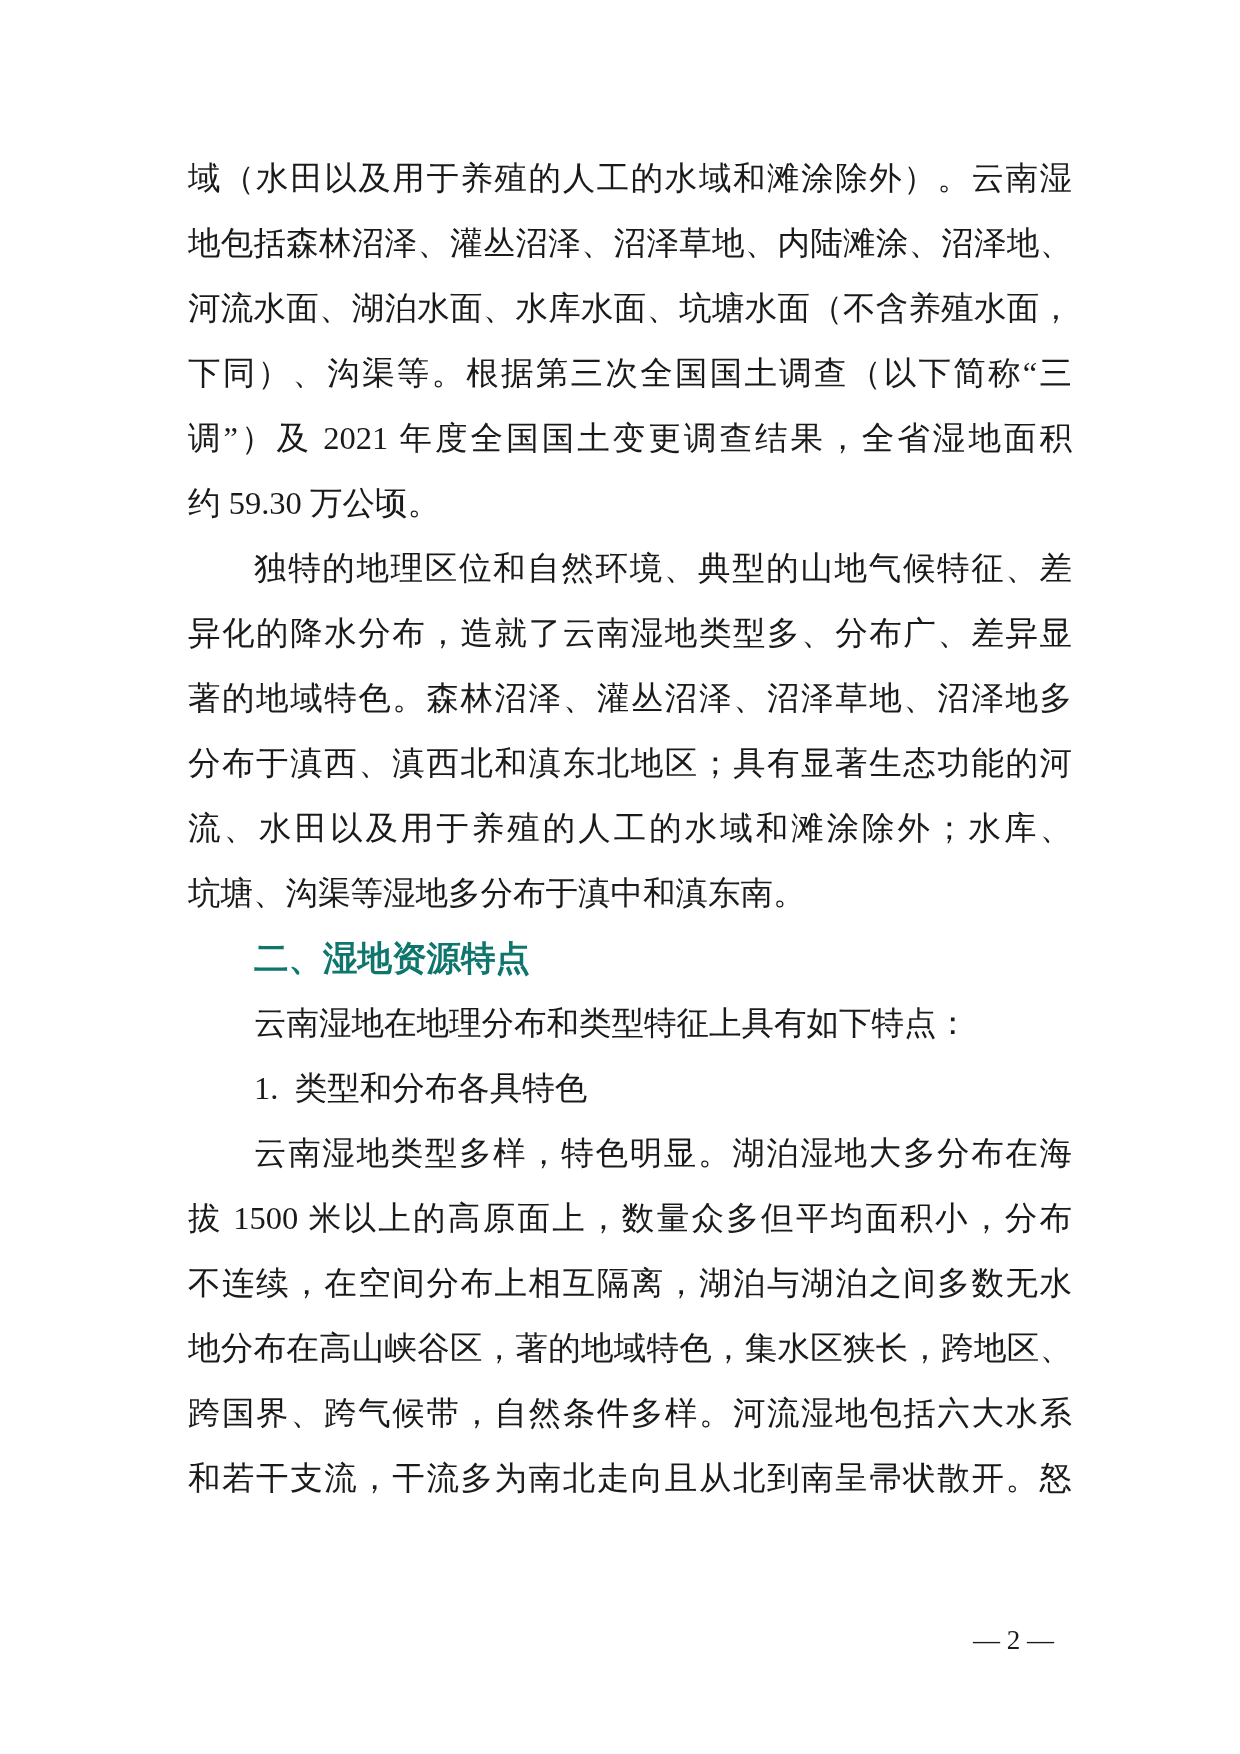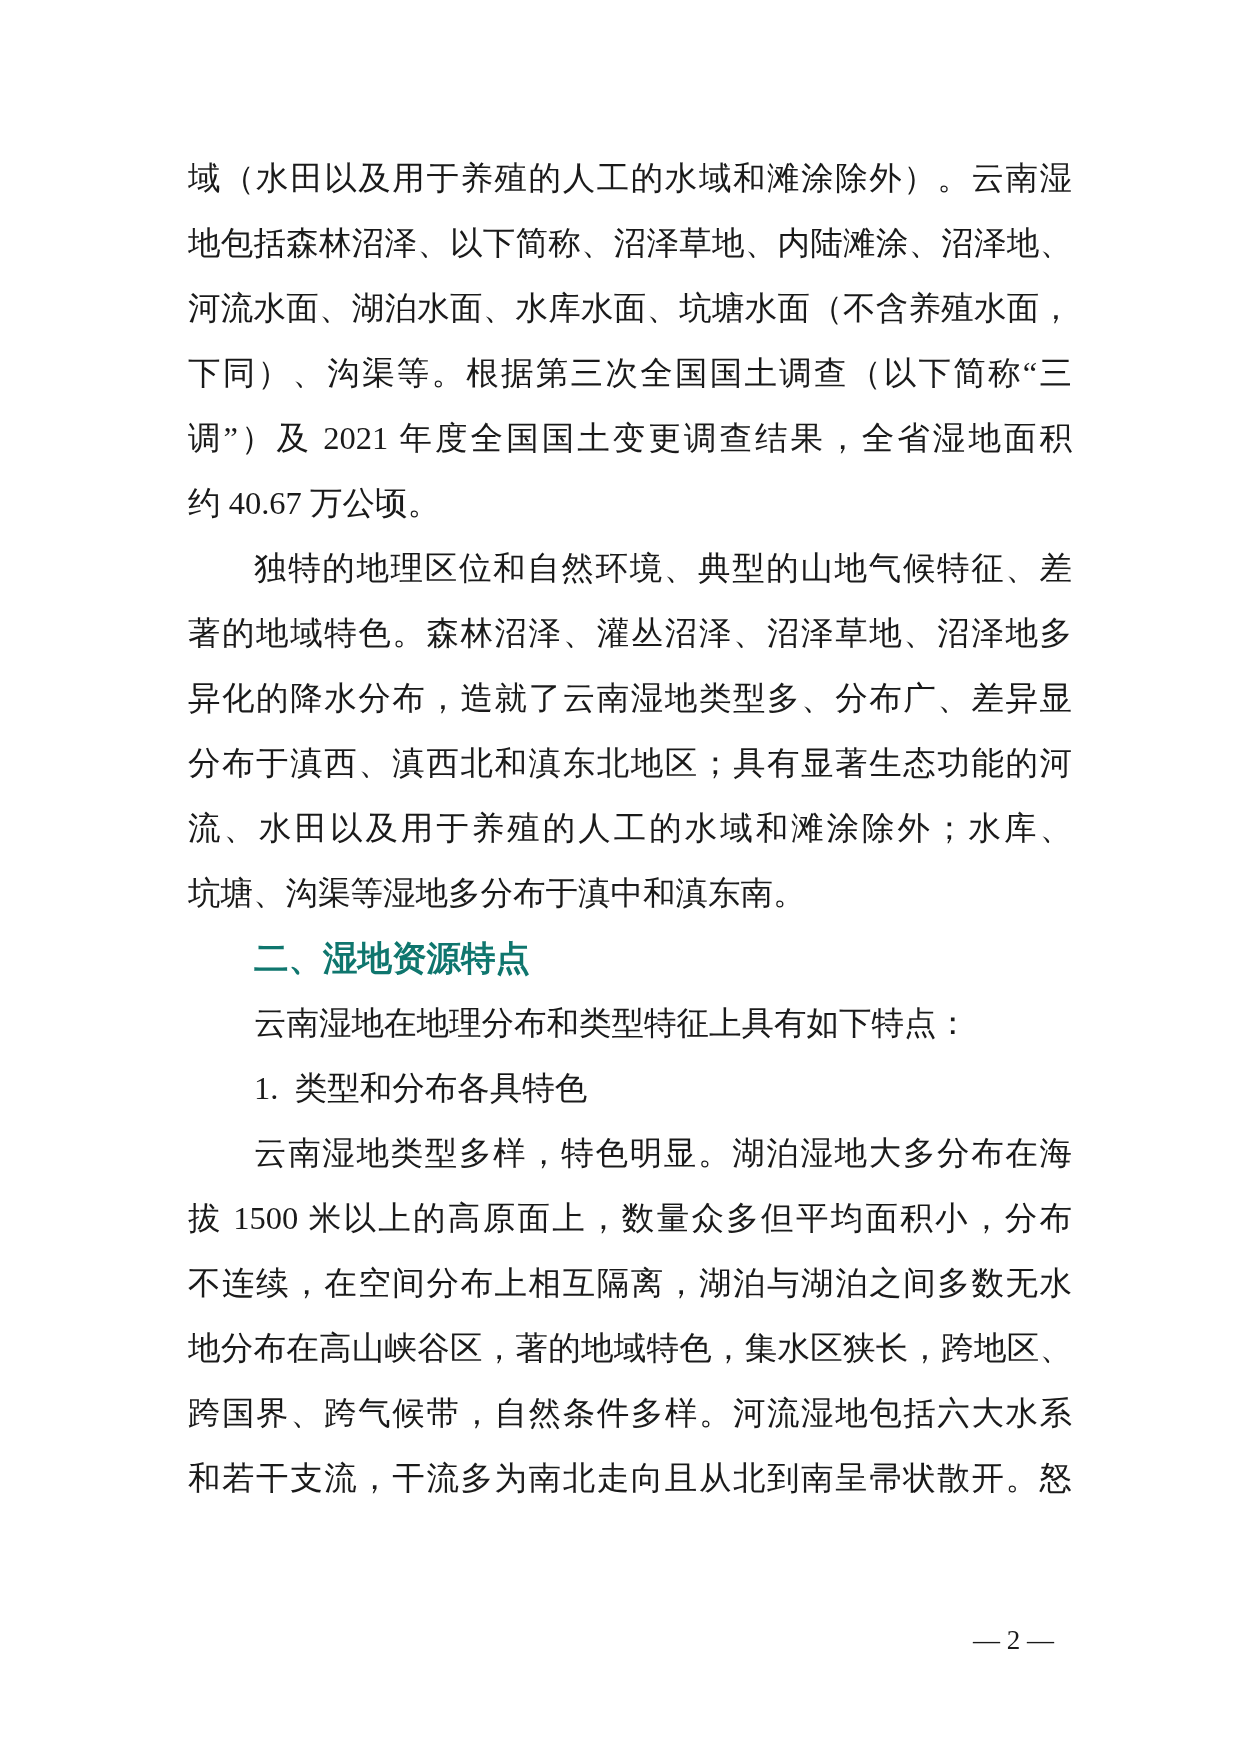--- a/index.html
+++ b/index.html
@@ -53,30 +53,30 @@
     color: #1a1a1a;
     font-family: "Liberation Serif", serif;
   }
 </style>
 </head>
 <body>
 
 <div class="document-body">
     <div class="block paragraph">
       <div class="line fill">域（水田以及用于养殖的人工的水域和滩涂除外）。云南湿</div>
-      <div class="line fill">地包括森林沼泽、以下简称、沼泽草地、内陆滩涂、沼泽地、</div>
+      <div class="line fill">地包括森林沼泽、灌丛沼泽、沼泽草地、内陆滩涂、沼泽地、</div>
       <div class="line fill">河流水面、湖泊水面、水库水面、坑塘水面（不含养殖水面，</div>
       <div class="line fill">下同）、沟渠等。根据第三次全国国土调查（以下简称“三</div>
       <div class="line fill">调”）及 2021 年度全国国土变更调查结果，全省湿地面积</div>
-      <div class="line">约 40.67 万公顷。</div>
+      <div class="line">约 59.30 万公顷。</div>
     </div>
     <div class="block paragraph">
       <div class="line fill indent">独特的地理区位和自然环境、典型的山地气候特征、差</div>
+      <div class="line fill">异化的降水分布，造就了云南湿地类型多、分布广、差异显</div>
       <div class="line fill">著的地域特色。森林沼泽、灌丛沼泽、沼泽草地、沼泽地多</div>
-      <div class="line fill">异化的降水分布，造就了云南湿地类型多、分布广、差异显</div>
       <div class="line fill">分布于滇西、滇西北和滇东北地区；具有显著生态功能的河</div>
       <div class="line fill">流、水田以及用于养殖的人工的水域和滩涂除外；水库、</div>
       <div class="line">坑塘、沟渠等湿地多分布于滇中和滇东南。</div>
     </div>
     <div class="block heading">
       <div class="line indent">二、湿地资源特点</div>
     </div>
     <div class="block paragraph">
       <div class="line indent">云南湿地在地理分布和类型特征上具有如下特点：</div>
     </div>

